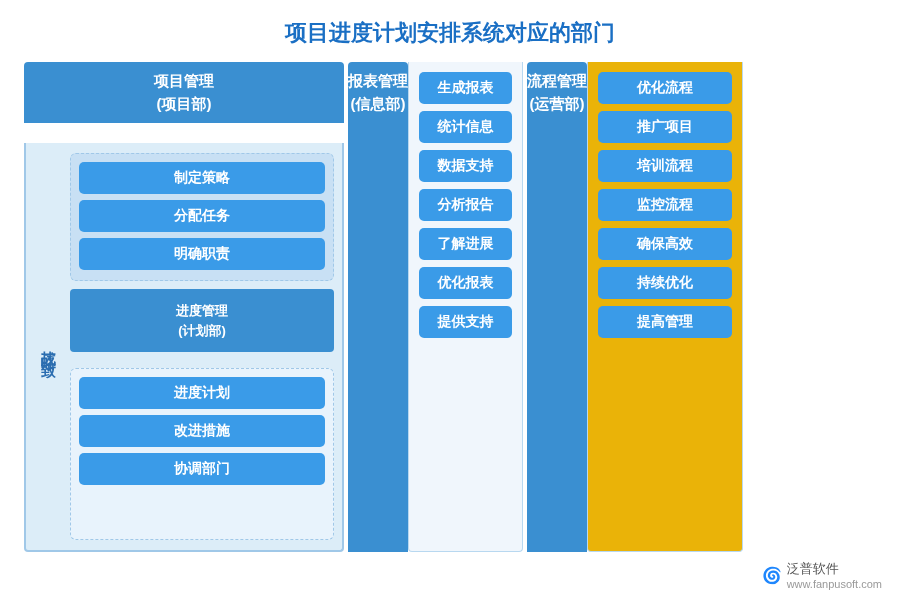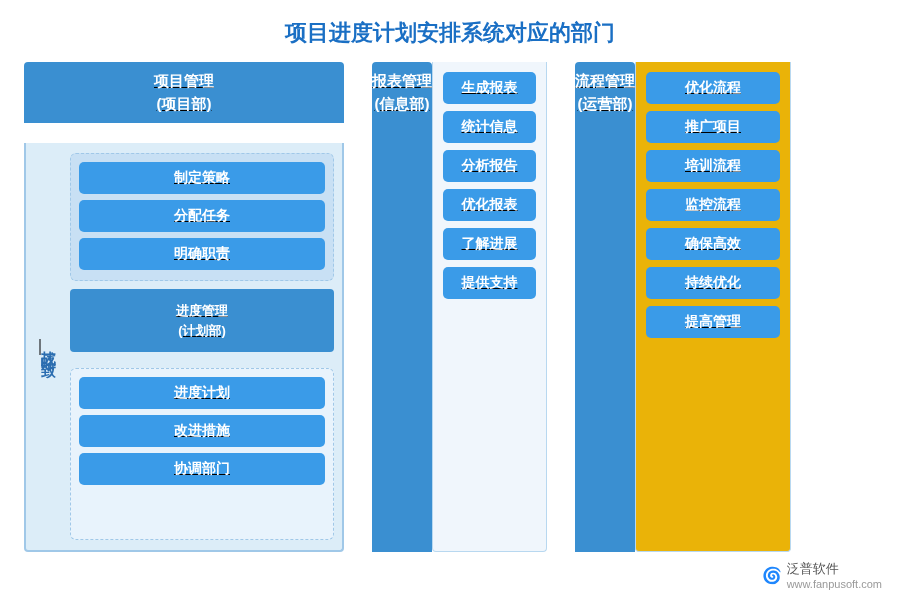--- a/index.html
+++ b/index.html
@@ -16,24 +16,23 @@
       text-align: center;
       font-size: 22px;
       font-weight: bold;
       color: #1a6fc4;
       padding: 18px 0 14px 0;
     }
 
     .main-content {
       display: flex;
       flex-direction: row;
-      gap: 28px;
+      gap: 4px;
       padding: 0 24px;
       height: 490px;
-      text-decoration: underline;
     }
 
     
     .left-col {
       width: 320px;
       display: flex;
       flex-direction: column;
       gap: 0;
     }
 
@@ -221,23 +220,24 @@
   </div>
 
   <div class="mid-col">
     <div class="col-header">
       <span>报表管理</span><br>
       <span>(信息部)</span>
     </div>
     <div class="mid-body">
       <div class="blue-btn">生成报表</div>
       <div class="blue-btn">统计信息</div>
+      <div class="blue-btn">数据支持</div>
       <div class="blue-btn">分析报告</div>
+      <div class="blue-btn">了解进展</div>
       <div class="blue-btn">优化报表</div>
-      <div class="blue-btn">了解进展</div>
       <div class="blue-btn">提供支持</div>
     </div>
   </div>
 
   <div class="right-col">
     <div class="col-header">
       <span>流程管理</span><br>
       <span>(运营部)</span>
     </div>
     <div class="right-body">

